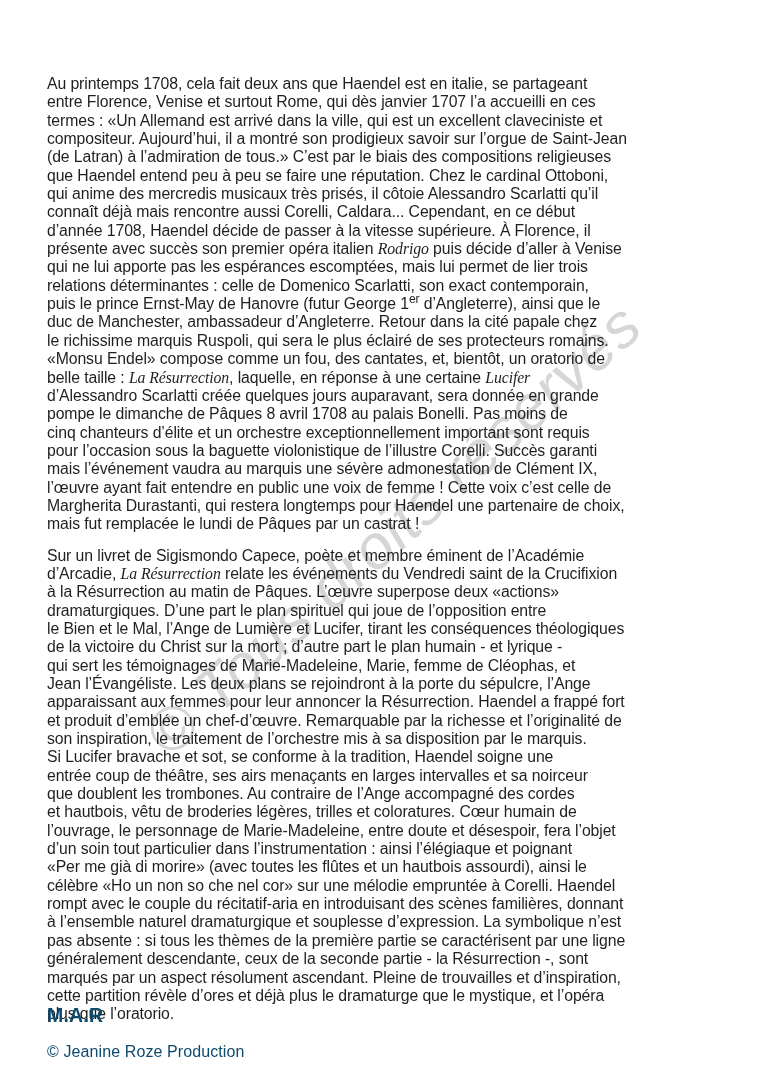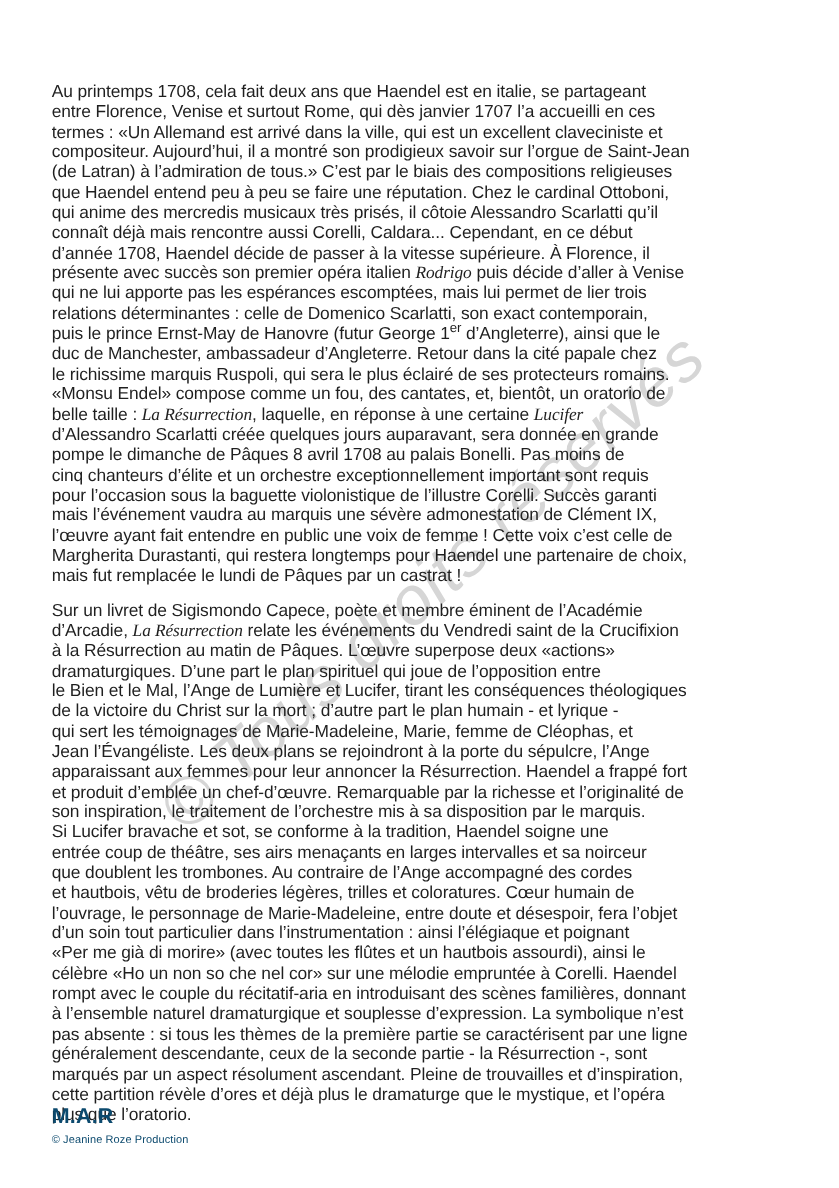--- a/index.html
+++ b/index.html
@@ -60,22 +60,22 @@
     top: 1004px;
     z-index: 1;
     color: #0c4a6e;
   }
   .author {
     font-size: 19.5px;
     font-weight: 700;
     letter-spacing: 0.2px;
   }
   .credit {
-    font-size: 10px;
-    margin-top: 4px;
+    font-size: 16px;
+    margin-top: 16px;
     letter-spacing: 0.1px;
   }
 </style>
 </head>
 <body>
 
 <div class="page">
 
   <div class="watermark" style="color: rgb(214, 214, 214); transform: rotate(-42deg);">© Tous droits réservés</div>
 

